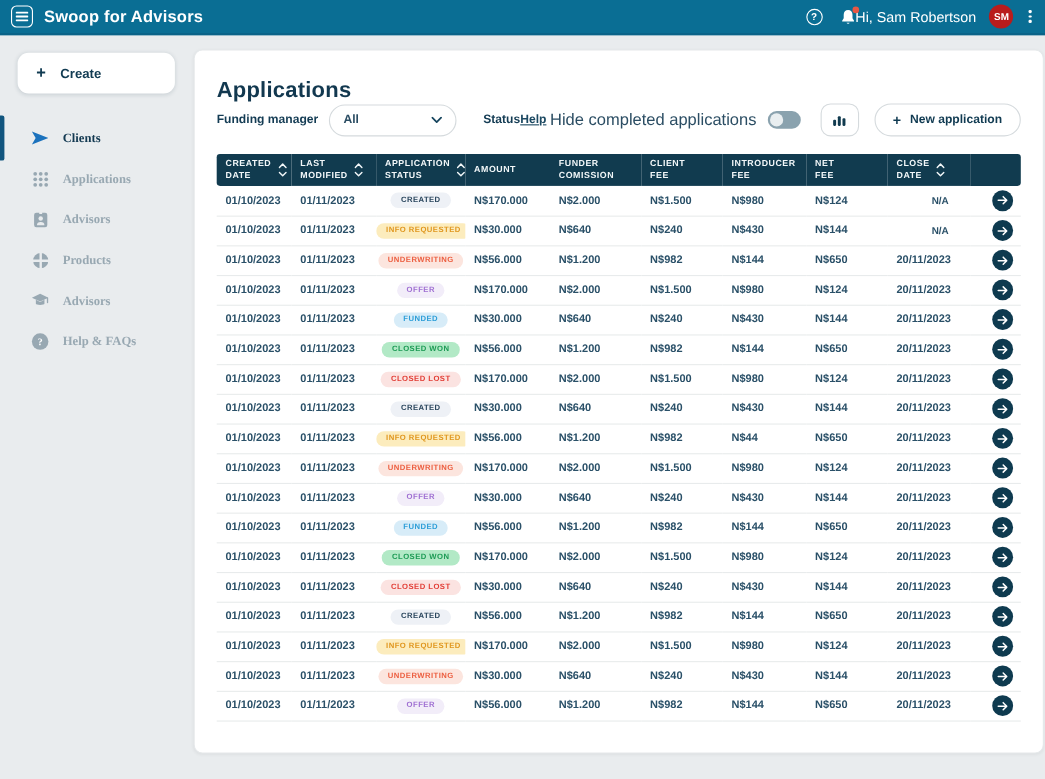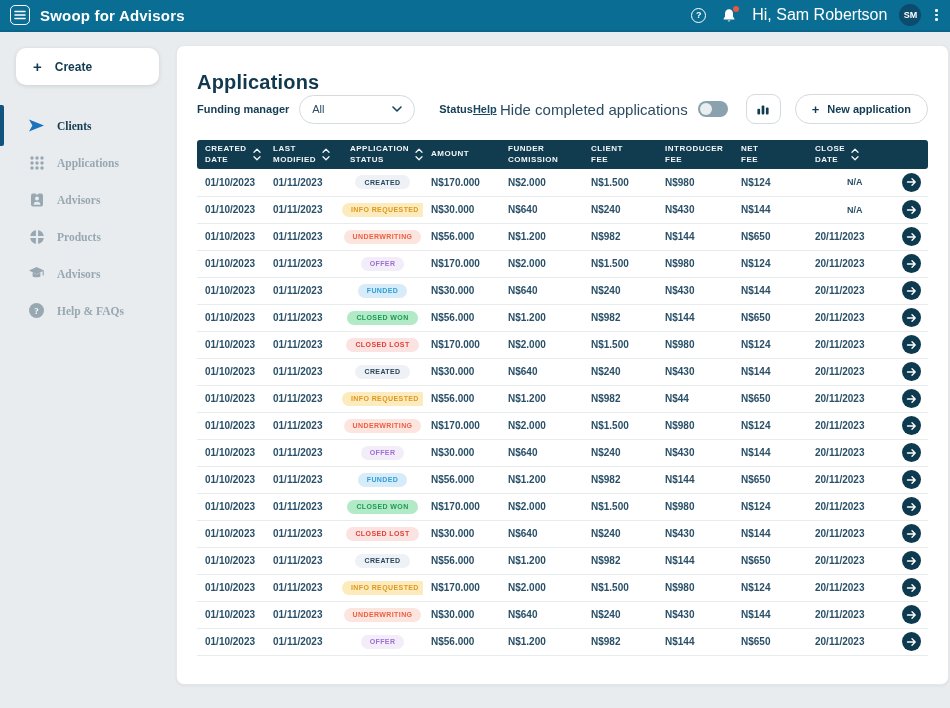--- a/index.html
+++ b/index.html
@@ -7,22 +7,22 @@
   body { font-family:"Liberation Sans", sans-serif; background:#e9ecee; color:#1d4a63; }
 
   
   .topbar { height:32px; background:#0a6e94; display:flex; align-items:center; padding:0 10px 0 10px; border-bottom:2px solid #0a6388; }
   .hamburger { width:20px; height:20px; border:1.5px solid #fff; border-radius:5px; background:transparent; display:flex; align-items:center; justify-content:center; cursor:pointer; }
   .brand { color:#fff; font-size:15px; font-weight:700; margin-left:10px; letter-spacing:.2px; }
   .topbar-spacer { flex:1; }
   .tb-icon-btn { background:none; border:none; color:#fff; margin-left:16px; position:relative; display:flex; align-items:center; cursor:pointer; }
   .help-circle { width:15px; height:15px; border:1.4px solid #fff; border-radius:50%; color:#fff; font-size:9px; font-weight:700; display:flex; align-items:center; justify-content:center; }
   .notif-dot { position:absolute; top:-2px; right:-3px; width:6px; height:6px; border-radius:50%; background:#e85744; }
-  .greeting { color:#fff; font-size:16px; margin-left:16px; }
-  .avatar { width:22px; height:22px; border-radius:50%; background:#0c4a6e; color:#fff; font-size:9px; font-weight:700; display:flex; align-items:center; justify-content:center; margin-left:12px; cursor:pointer; }
+  .greeting { color:#fff; font-size:13px; }
+  .avatar { width:22px; height:22px; border-radius:50%; background:#b91c1c; color:#fff; font-size:9px; font-weight:700; display:flex; align-items:center; justify-content:center; margin-left:12px; cursor:pointer; }
   .kebab { display:flex; flex-direction:column; gap:2px; margin-left:12px; background:none; border:none; cursor:pointer; padding:2px; }
   .kebab i { width:2.6px; height:2.6px; border-radius:50%; background:#fff; }
 
   
   .shell { display:flex; height:674px; }
   .sidebar { width:176px; flex:0 0 176px; padding-top:16px; position:relative; }
   .create-btn { display:flex; align-items:center; gap:13px; width:143px; height:37px; margin-left:16px; background:#fff; border:none; border-radius:10px; box-shadow:0 1px 4px rgba(16,42,67,.14); font-family:inherit; font-size:12px; font-weight:700; color:#113b52; padding-left:17px; cursor:pointer; }
   .create-plus { font-size:15px; font-weight:700; color:#113b52; line-height:1; }
   .nav { margin-top:22px;font-family:Liberation Serif, serif; }
   .nav-item { position:relative; display:flex; align-items:center; gap:12px; height:37px; padding-left:28px; font-size:11.5px; font-weight:600; color:#98a8b2; cursor:pointer; }
@@ -34,21 +34,21 @@
   .help-fill { width:15px; height:15px; border-radius:50%; background:#98a8b2; color:#fff; font-size:9px; font-weight:700; display:flex; align-items:center; justify-content:center; }
 
   
   .content { flex:1; padding:13px 9px 23px 0; }
   .card { background:#fff; border:1px solid #e5e8ea; border-radius:8px; height:640px; padding:25px 20px 0 20px; box-shadow:0 1px 3px rgba(0,0,0,.05); }
   .page-title { font-size:20px; font-weight:700; color:#12384f; letter-spacing:.2px; }
 
   .filters { display:flex; align-items:center; }
   .f-label { font-size:11px; font-weight:700; color:#143c54; }
   .select { display:inline-flex; align-items:center; justify-content:space-between; height:29px; border:1px solid #d5dadd; border-radius:16px; background:#fff; padding:0 12px; margin-left:10px; font-family:inherit; font-size:11px; color:#2b4d63; cursor:pointer; }
-  .select.fm { width:116px; }
+  .select.fm { width:116px;font-weight:bold; }
   .select.st { width:106px; margin-right:14px; }
   .filters .gap { width:24px; }
   .clear-link { font-size:11px; font-weight:700; color:#1c4962; text-decoration:underline; cursor:pointer; }
   .filters-right { margin-left:auto; display:flex; align-items:center; }
   .hide-label { font-size:15px; color:#2b4d63; margin-right:10px; }
   .toggle { width:30px; height:16px; border-radius:9px; background:#8aa2ae; border:none; position:relative; cursor:pointer; }
   .toggle .knob { position:absolute; left:2px; top:2px; width:12px; height:12px; border-radius:50%; background:#e9eef0; }
   .chart-btn { width:35px; height:30px; border:1px solid #d5dadd; border-radius:9px; background:#fff; display:flex; align-items:center; justify-content:center; margin-left:18px; cursor:pointer; color:#113b4f; }
   .new-app-btn { display:inline-flex; align-items:center; gap:8px; height:30px; border:1px solid #d5dadd; border-radius:16px; background:#fff; padding:0 16px; margin-left:14px; font-family:inherit; font-size:11px; font-weight:700; color:#113b52; cursor:pointer; }
   .new-app-plus { font-size:13px; font-weight:700; }

